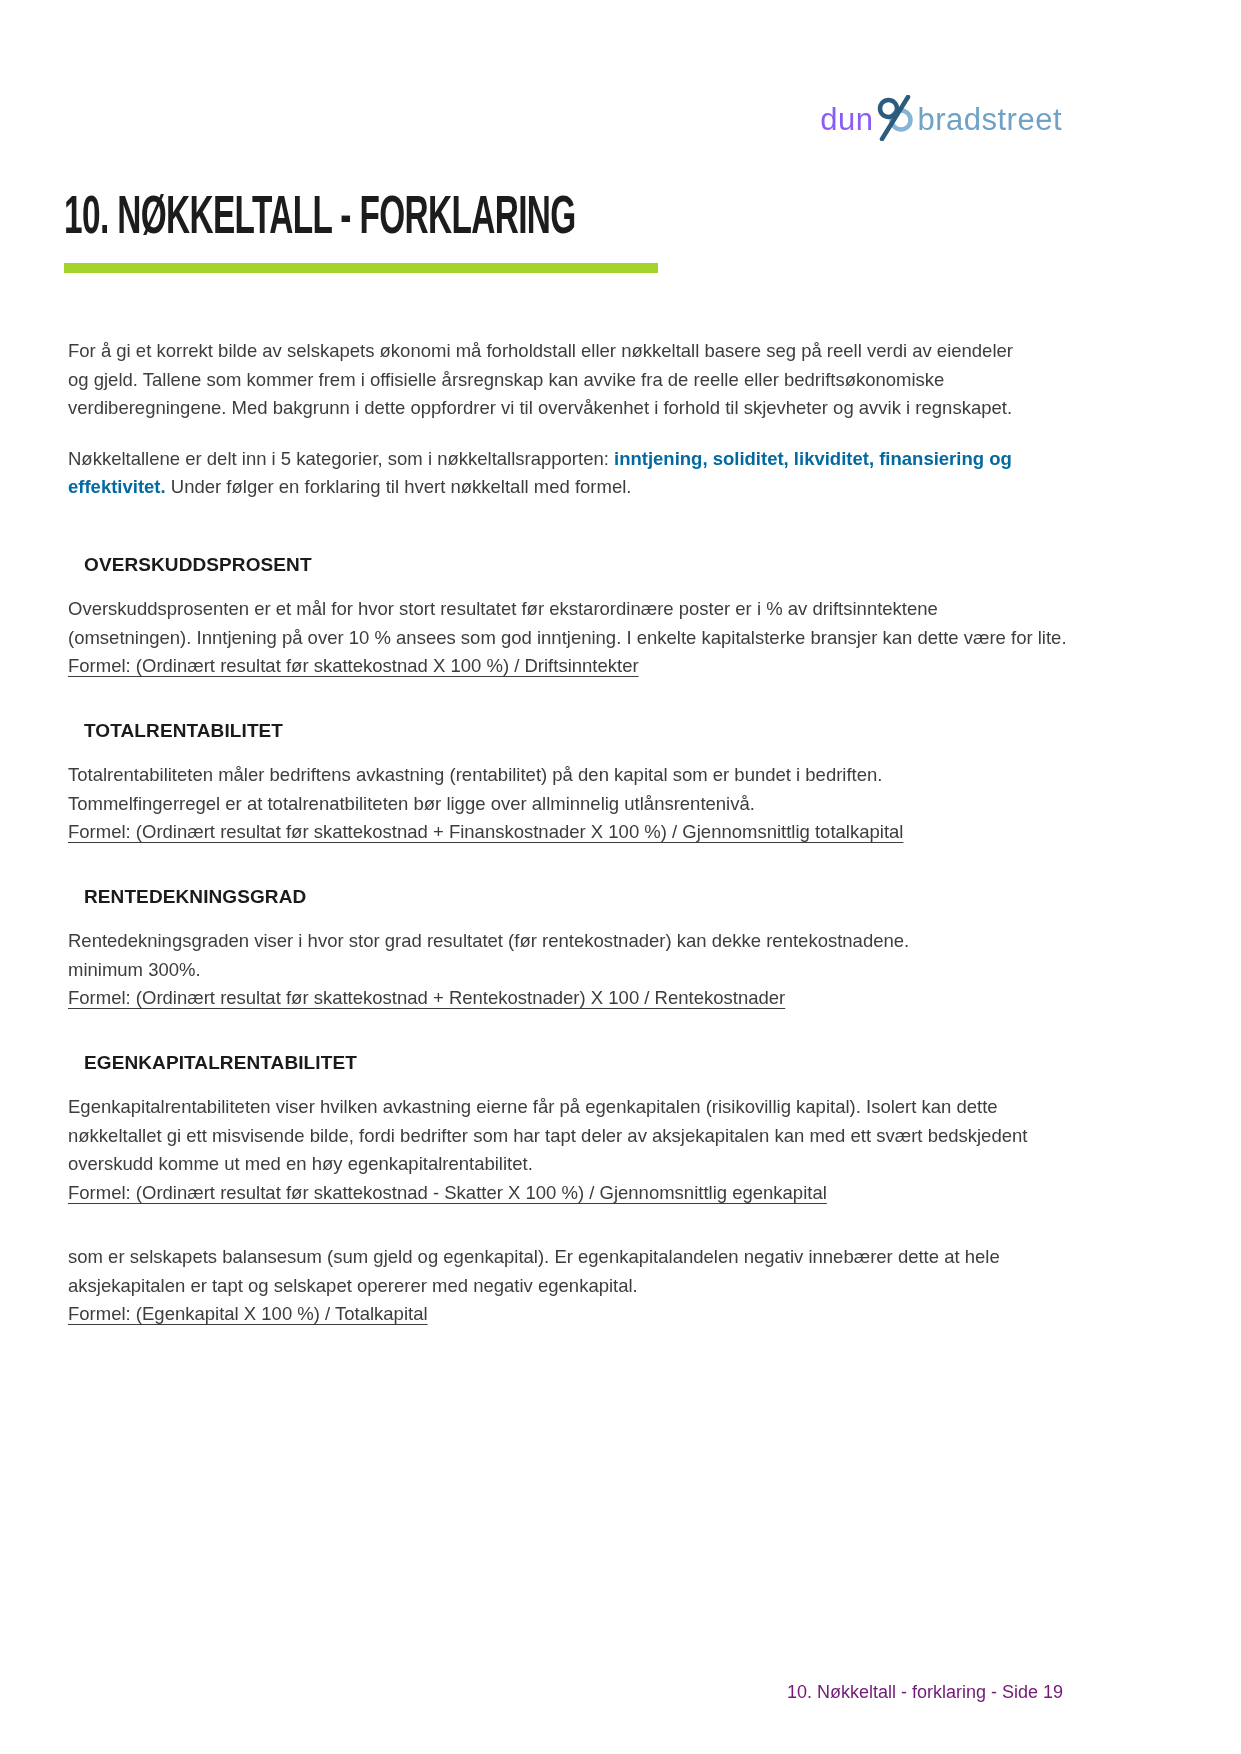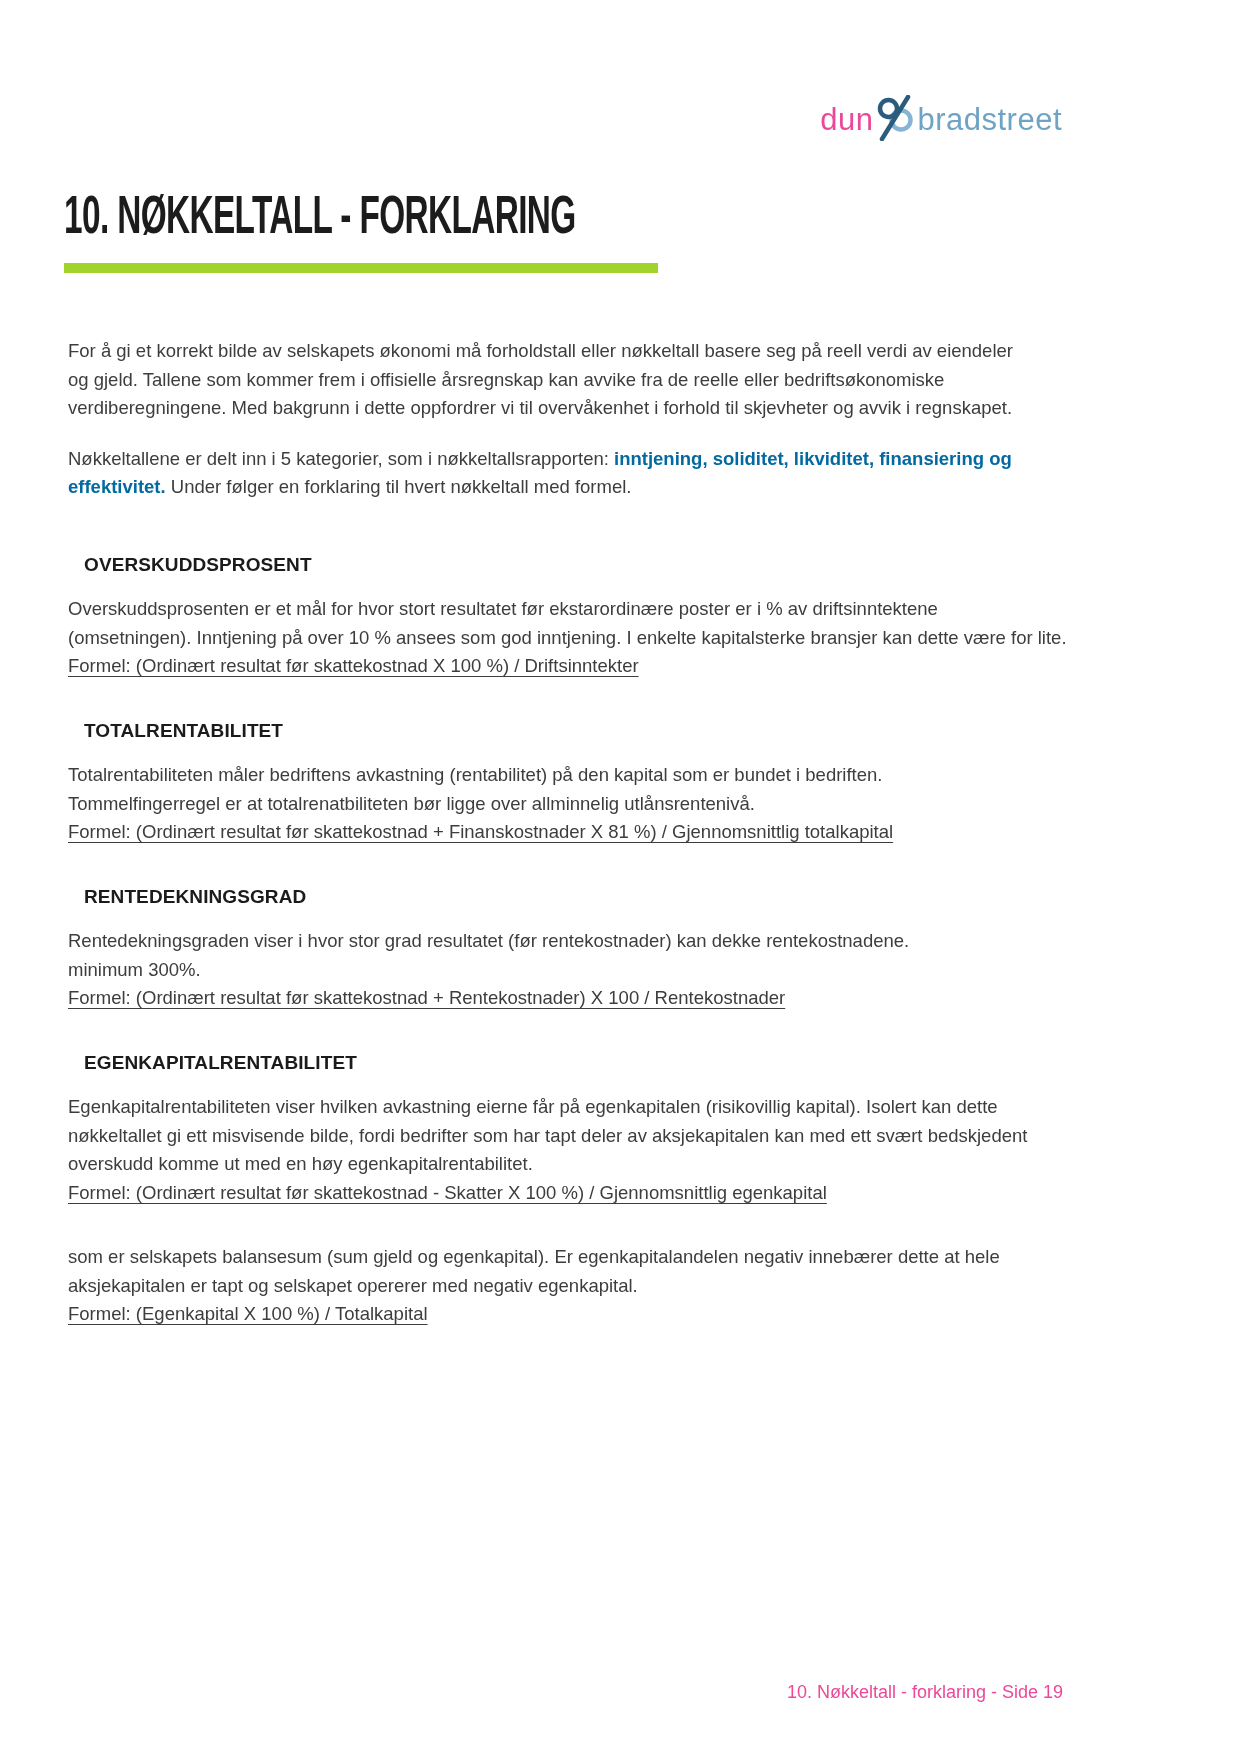--- a/index.html
+++ b/index.html
@@ -42,30 +42,30 @@
   .section{margin:0 0 36px 0;}
   .section h3{
     margin:16px;padding:0;
     font-size:19px;font-weight:700;color:#1b1b1b;
     line-height:28.5px;letter-spacing:0.1px;
   }
   .formula{text-decoration:underline;text-underline-offset:4px;}
   
   .footer{
     position:absolute;top:1682px;right:178px;
-    font-size:18px;color:#ec4899;
+    font-size:18px;color:#701a75;
   }
 </style>
 </head>
 <body>
 
 <div class="page">
 
   <div class="logo">
-    <span class="dun" style="color: #ec4899; margin-top: 25px;">dun</span>
+    <span class="dun" style="color: #8b5cf6; margin-top: 25px;">dun</span>
     <svg class="amp" viewBox="0 0 40 46">
       <circle cx="26" cy="25" r="9.5" fill="none" stroke="#86b4d4" stroke-width="4.5"></circle>
       <circle cx="13.5" cy="13.5" r="8.5" fill="none" stroke="#2b5b7d" stroke-width="4.5"></circle>
       <line x1="33" y1="2" x2="7" y2="44" stroke="#2b5b7d" stroke-width="4.5" stroke-linecap="round"></line>
     </svg>
     <span class="brad" style="color: rgb(111, 163, 198);">bradstreet</span>
   </div>
 
   <div class="title">10. NØKKELTALL - FORKLARING</div>
   <div class="bar" style="background: rgb(163, 211, 42);"></div>
@@ -87,21 +87,21 @@
       <h3>OVERSKUDDSPROSENT</h3>
       <div class="line">Overskuddsprosenten er et mål for hvor stort resultatet før ekstarordinære poster er i % av driftsinntektene</div>
       <div class="line">(omsetningen). Inntjening på over 10 % ansees som god inntjening. I enkelte kapitalsterke bransjer kan dette være for lite.</div>
       <div class="line formula">Formel: (Ordinært resultat før skattekostnad X 100 %) / Driftsinntekter</div>
     </div>
 
     <div class="section">
       <h3>TOTALRENTABILITET</h3>
       <div class="line">Totalrentabiliteten måler bedriftens avkastning (rentabilitet) på den kapital som er bundet i bedriften.</div>
       <div class="line">Tommelfingerregel er at totalrenatbiliteten bør ligge over allminnelig utlånsrentenivå.</div>
-      <div class="line formula">Formel: (Ordinært resultat før skattekostnad + Finanskostnader X 81 %) / Gjennomsnittlig totalkapital</div>
+      <div class="line formula">Formel: (Ordinært resultat før skattekostnad + Finanskostnader X 100 %) / Gjennomsnittlig totalkapital</div>
     </div>
 
     <div class="section">
       <h3>RENTEDEKNINGSGRAD</h3>
       <div class="line">Rentedekningsgraden viser i hvor stor grad resultatet (før rentekostnader) kan dekke rentekostnadene.</div>
       <div class="line">minimum 300%.</div>
       <div class="line formula">Formel: (Ordinært resultat før skattekostnad + Rentekostnader) X 100 / Rentekostnader</div>
     </div>
 
     <div class="section">

